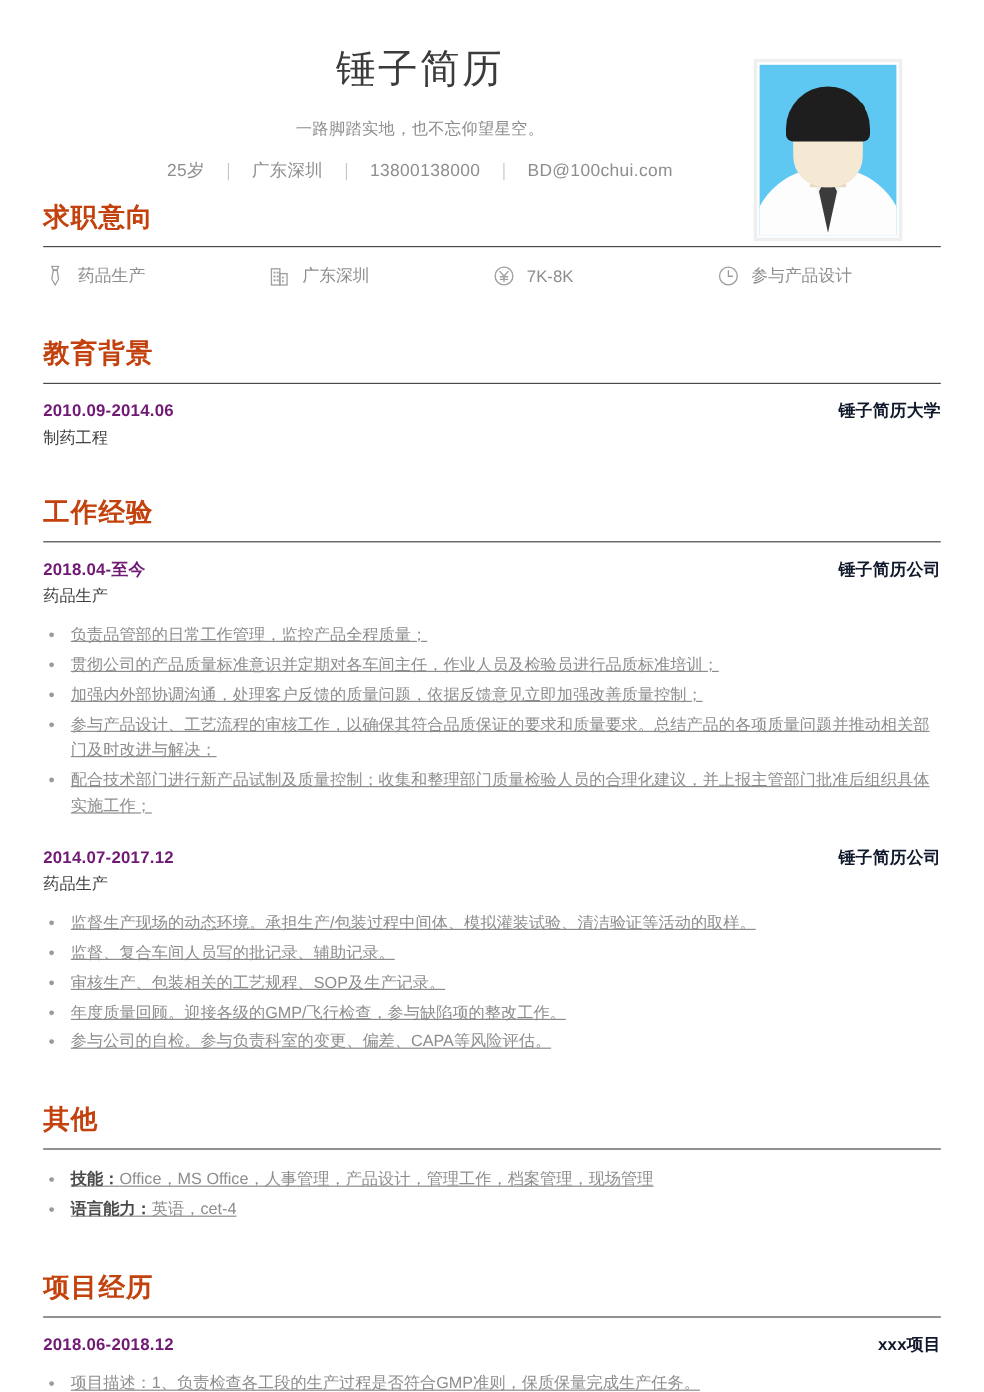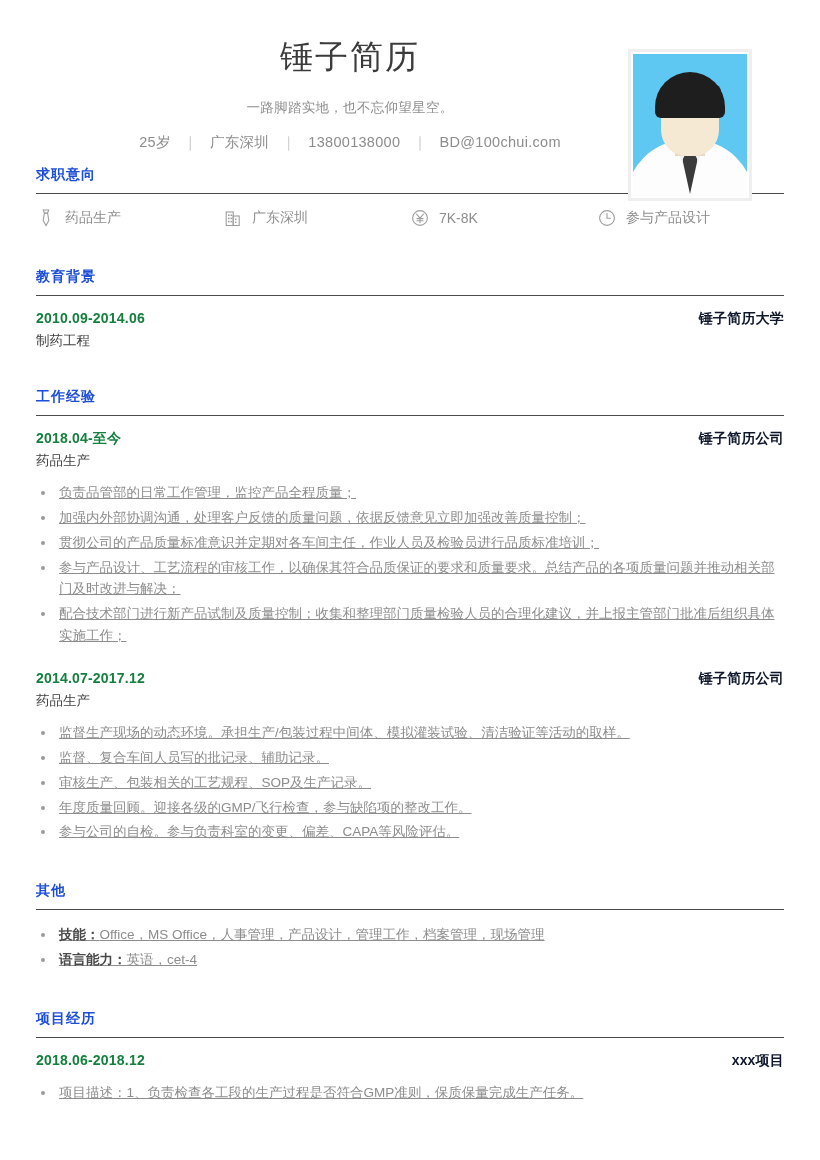--- a/index.html
+++ b/index.html
@@ -181,23 +181,23 @@
     top: 30px;
     width: 12px;
     height: 30px;
     background: #1e1e1e;
     border-radius: 0 8px 10px 0;
   }
 
   
   .section { margin-top: 6px; }
   .section-title {
-    font-size: 14px;
+    font-size: 22px;
     font-weight: bold;
-    color: #1d4ed8;
+    color: #c2410c;
     letter-spacing: 1px;
     padding-bottom: 9px;
     margin: 0;
   }
   .section-rule {
     height: 1px;
     background: #4a4a4a;
     width: 100%;
     margin-bottom: 14px;
   }
@@ -229,21 +229,21 @@
   
   .entry { margin-bottom: 2px; }
   .entry-head {
     display: flex;
     justify-content: space-between;
     align-items: baseline;
   }
   .entry-period {
     font-size: 14px;
     font-weight: bold;
-    color: #15803d;
+    color: #701a75;
     letter-spacing: 0.2px;
   }
   .entry-org {
     font-size: 14px;
     font-weight: bold;
     color: #0f172a;
     letter-spacing: 0.2px;
   }
   .entry-sub {
     font-size: 13.5px;
@@ -400,22 +400,22 @@
     <div class="section-rule"></div>
 
     <div class="entry">
       <div class="entry-head">
         <span class="entry-period">2018.04-至今</span>
         <span class="entry-org">锤子简历公司</span>
       </div>
       <div class="entry-sub">药品生产</div>
       <ul class="bullets">
         <li>负责品管部的日常工作管理，监控产品全程质量；</li>
+        <li>贯彻公司的产品质量标准意识并定期对各车间主任，作业人员及检验员进行品质标准培训；</li>
         <li>加强内外部协调沟通，处理客户反馈的质量问题，依据反馈意见立即加强改善质量控制；</li>
-        <li>贯彻公司的产品质量标准意识并定期对各车间主任，作业人员及检验员进行品质标准培训；</li>
         <li>参与产品设计、工艺流程的审核工作，以确保其符合品质保证的要求和质量要求。总结产品的各项质量问题并推动相关部门及时改进与解决；</li>
         <li>配合技术部门进行新产品试制及质量控制；收集和整理部门质量检验人员的合理化建议，并上报主管部门批准后组织具体实施工作；</li>
       </ul>
     </div>
 
     <div class="spacer-md"></div>
 
     <div class="entry">
       <div class="entry-head">
         <span class="entry-period">2014.07-2017.12</span>

